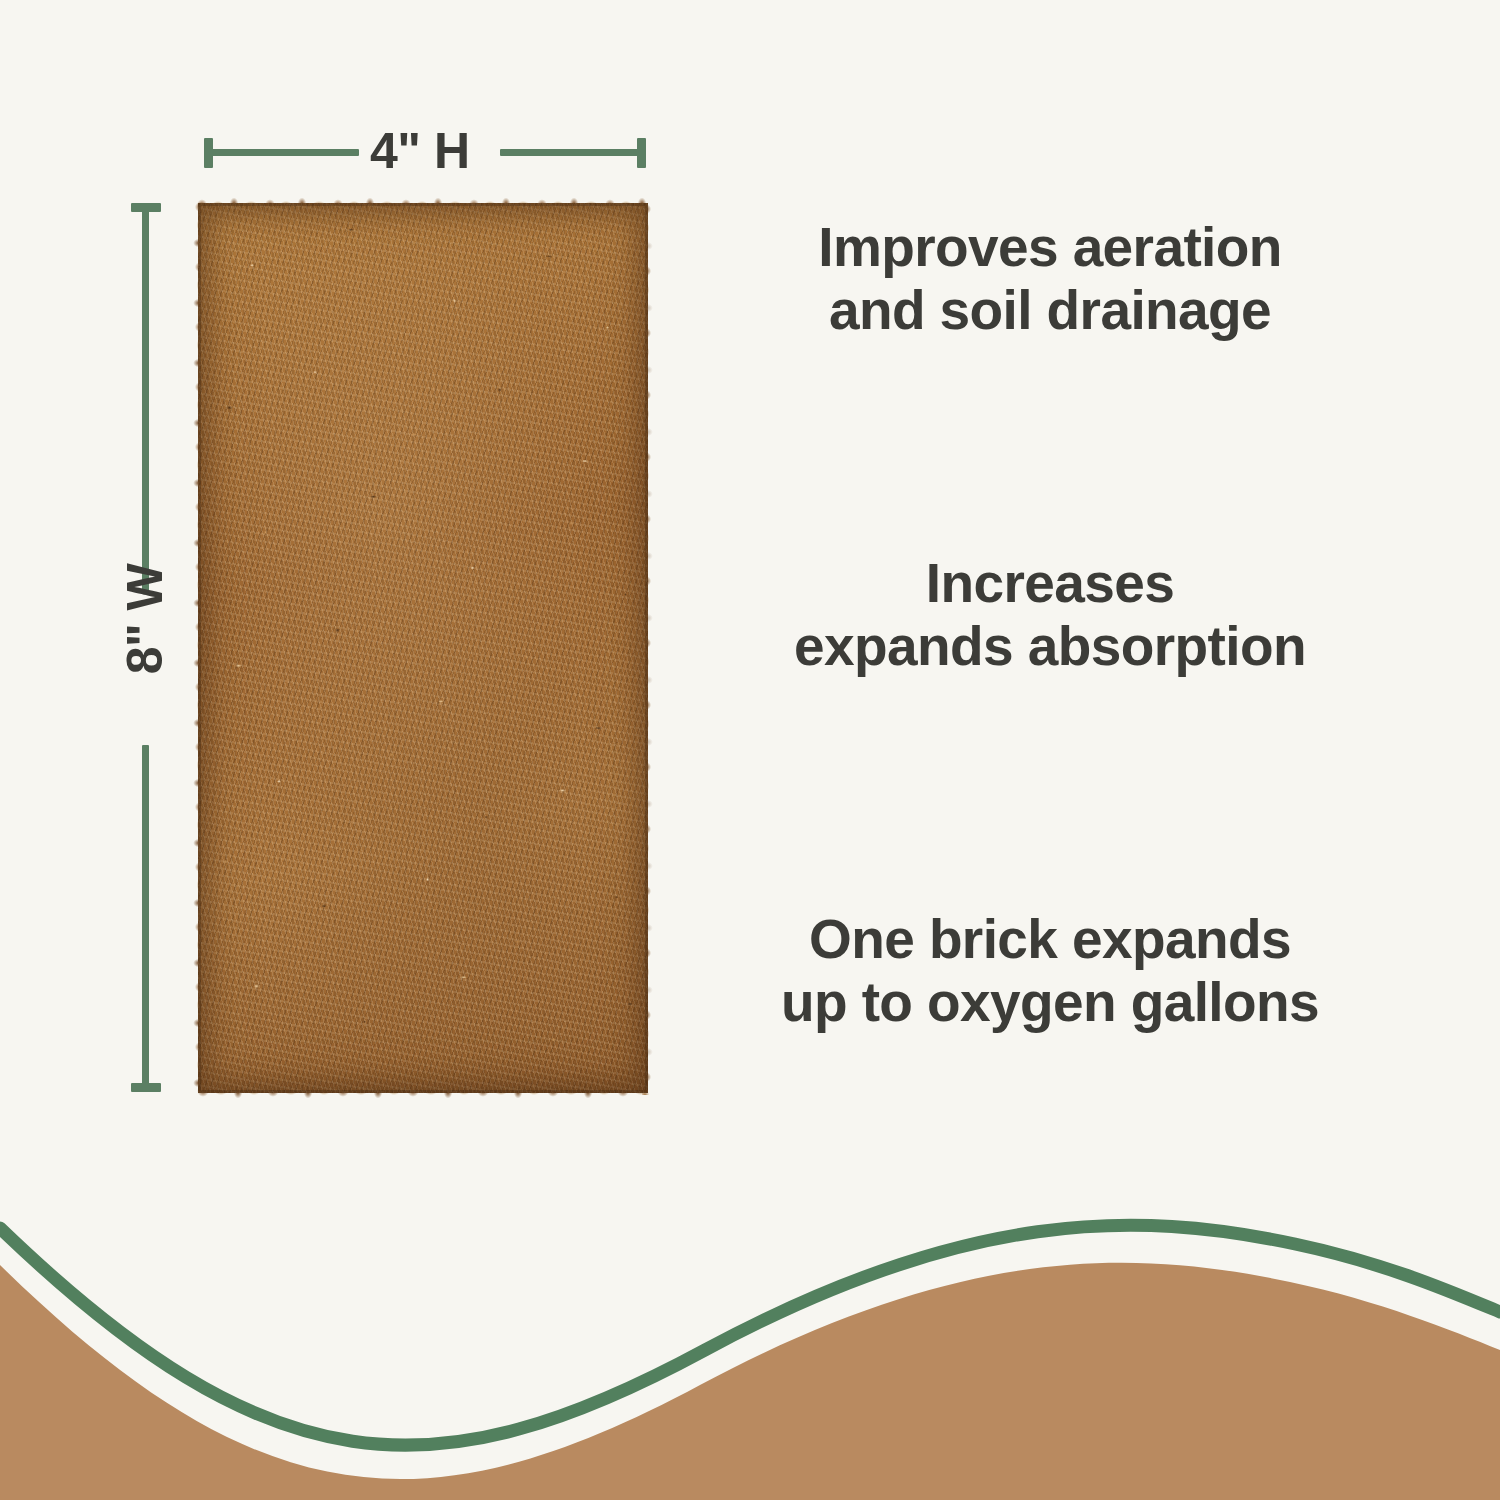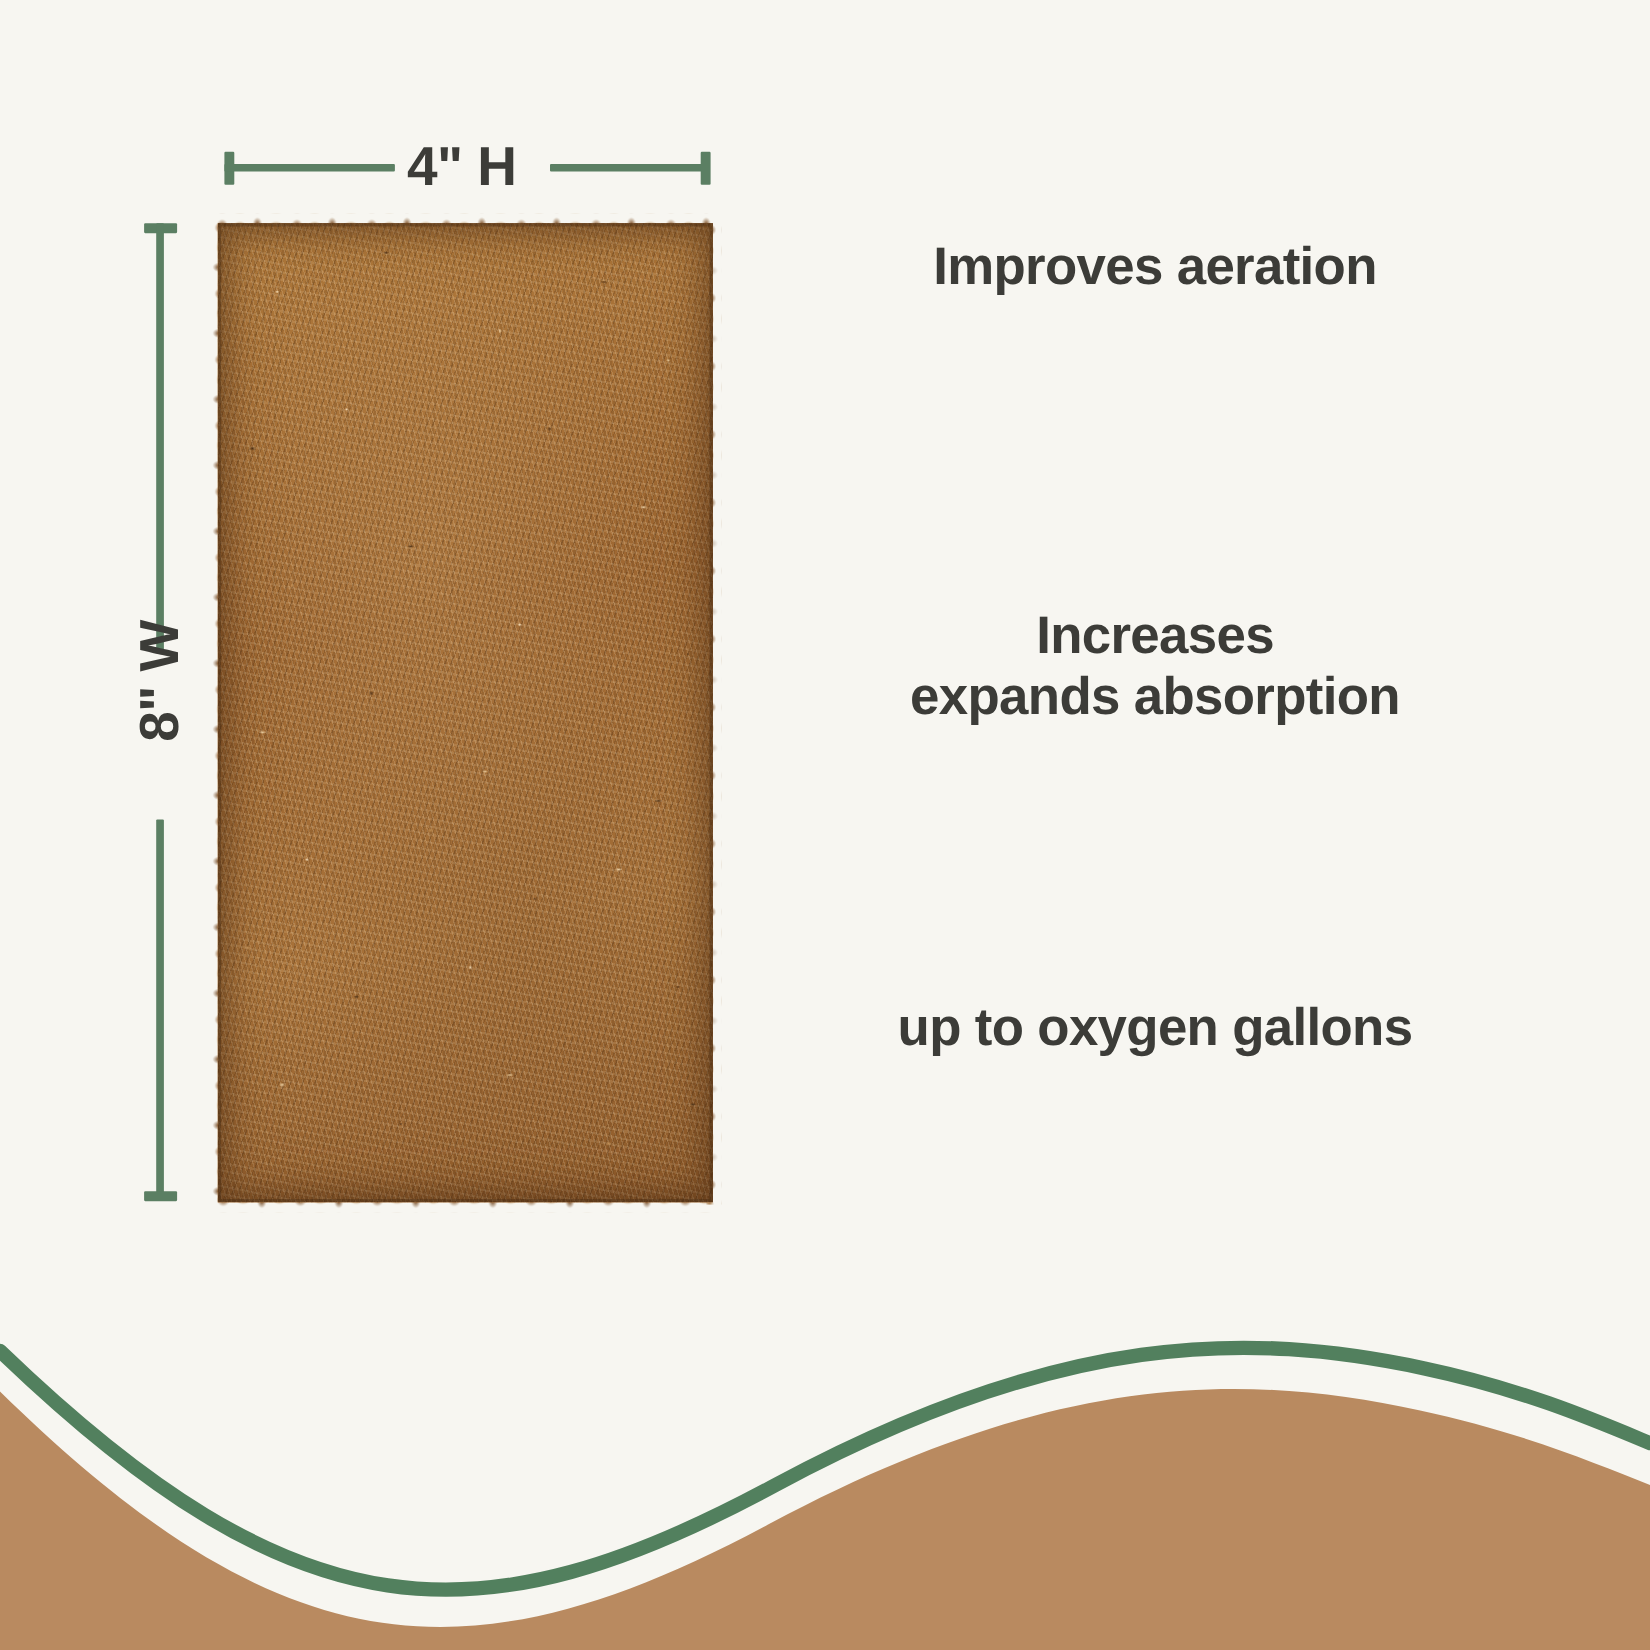--- a/index.html
+++ b/index.html
@@ -166,21 +166,21 @@
     background-size:14px 62px;
   }
 
   
   .benefit{
     position:absolute;
     left:700px;width:700px;
     text-align:center;
     color:#3c3c38;
     font-weight:bold;
-    font-size:48px;
+    font-size:55px;
     line-height:1.14;
     letter-spacing:-0.6px;
   }
   #benefit-0{top:216px;}
   #benefit-1{top:552px;}
   #benefit-2{top:908px;}
 
   
   #wave{position:absolute;left:0;bottom:0;width:1500px;height:330px;}
 </style>
@@ -209,28 +209,30 @@
     <div id="brick-edge-t"></div>
     <div id="brick-edge-b"></div>
     <div id="brick-edge-l"></div>
     <div id="brick-edge-r"></div>
     <div id="brick"></div>
     <div id="brick-rim"></div>
   </div>
 
   <div class="benefit" id="benefit-0">
     <div>Improves aeration</div>
+    <div>and soil drainage</div>
   </div>
 
   <div class="benefit" id="benefit-1">
     <div>Increases</div>
     <div>expands absorption</div>
   </div>
 
   <div class="benefit" id="benefit-2">
+    <div>One brick expands</div>
     <div>up to oxygen gallons</div>
   </div>
 
   <svg id="wave" viewBox="0 0 1500 330" preserveAspectRatio="none">
     <path d="M0,95 C260,350 430,360 700,215 C960,76 1130,78 1290,112 C1380,131 1450,160 1500,180 L1500,330 L0,330 Z" fill="#b98a60"></path>
     <path d="M0,58 C270,318 435,326 705,180 C965,40 1135,40 1295,74 C1385,93 1452,122 1500,142" fill="none" stroke="#52805e" stroke-width="13" stroke-linecap="round"></path>
   </svg>
 
 </div>
 

